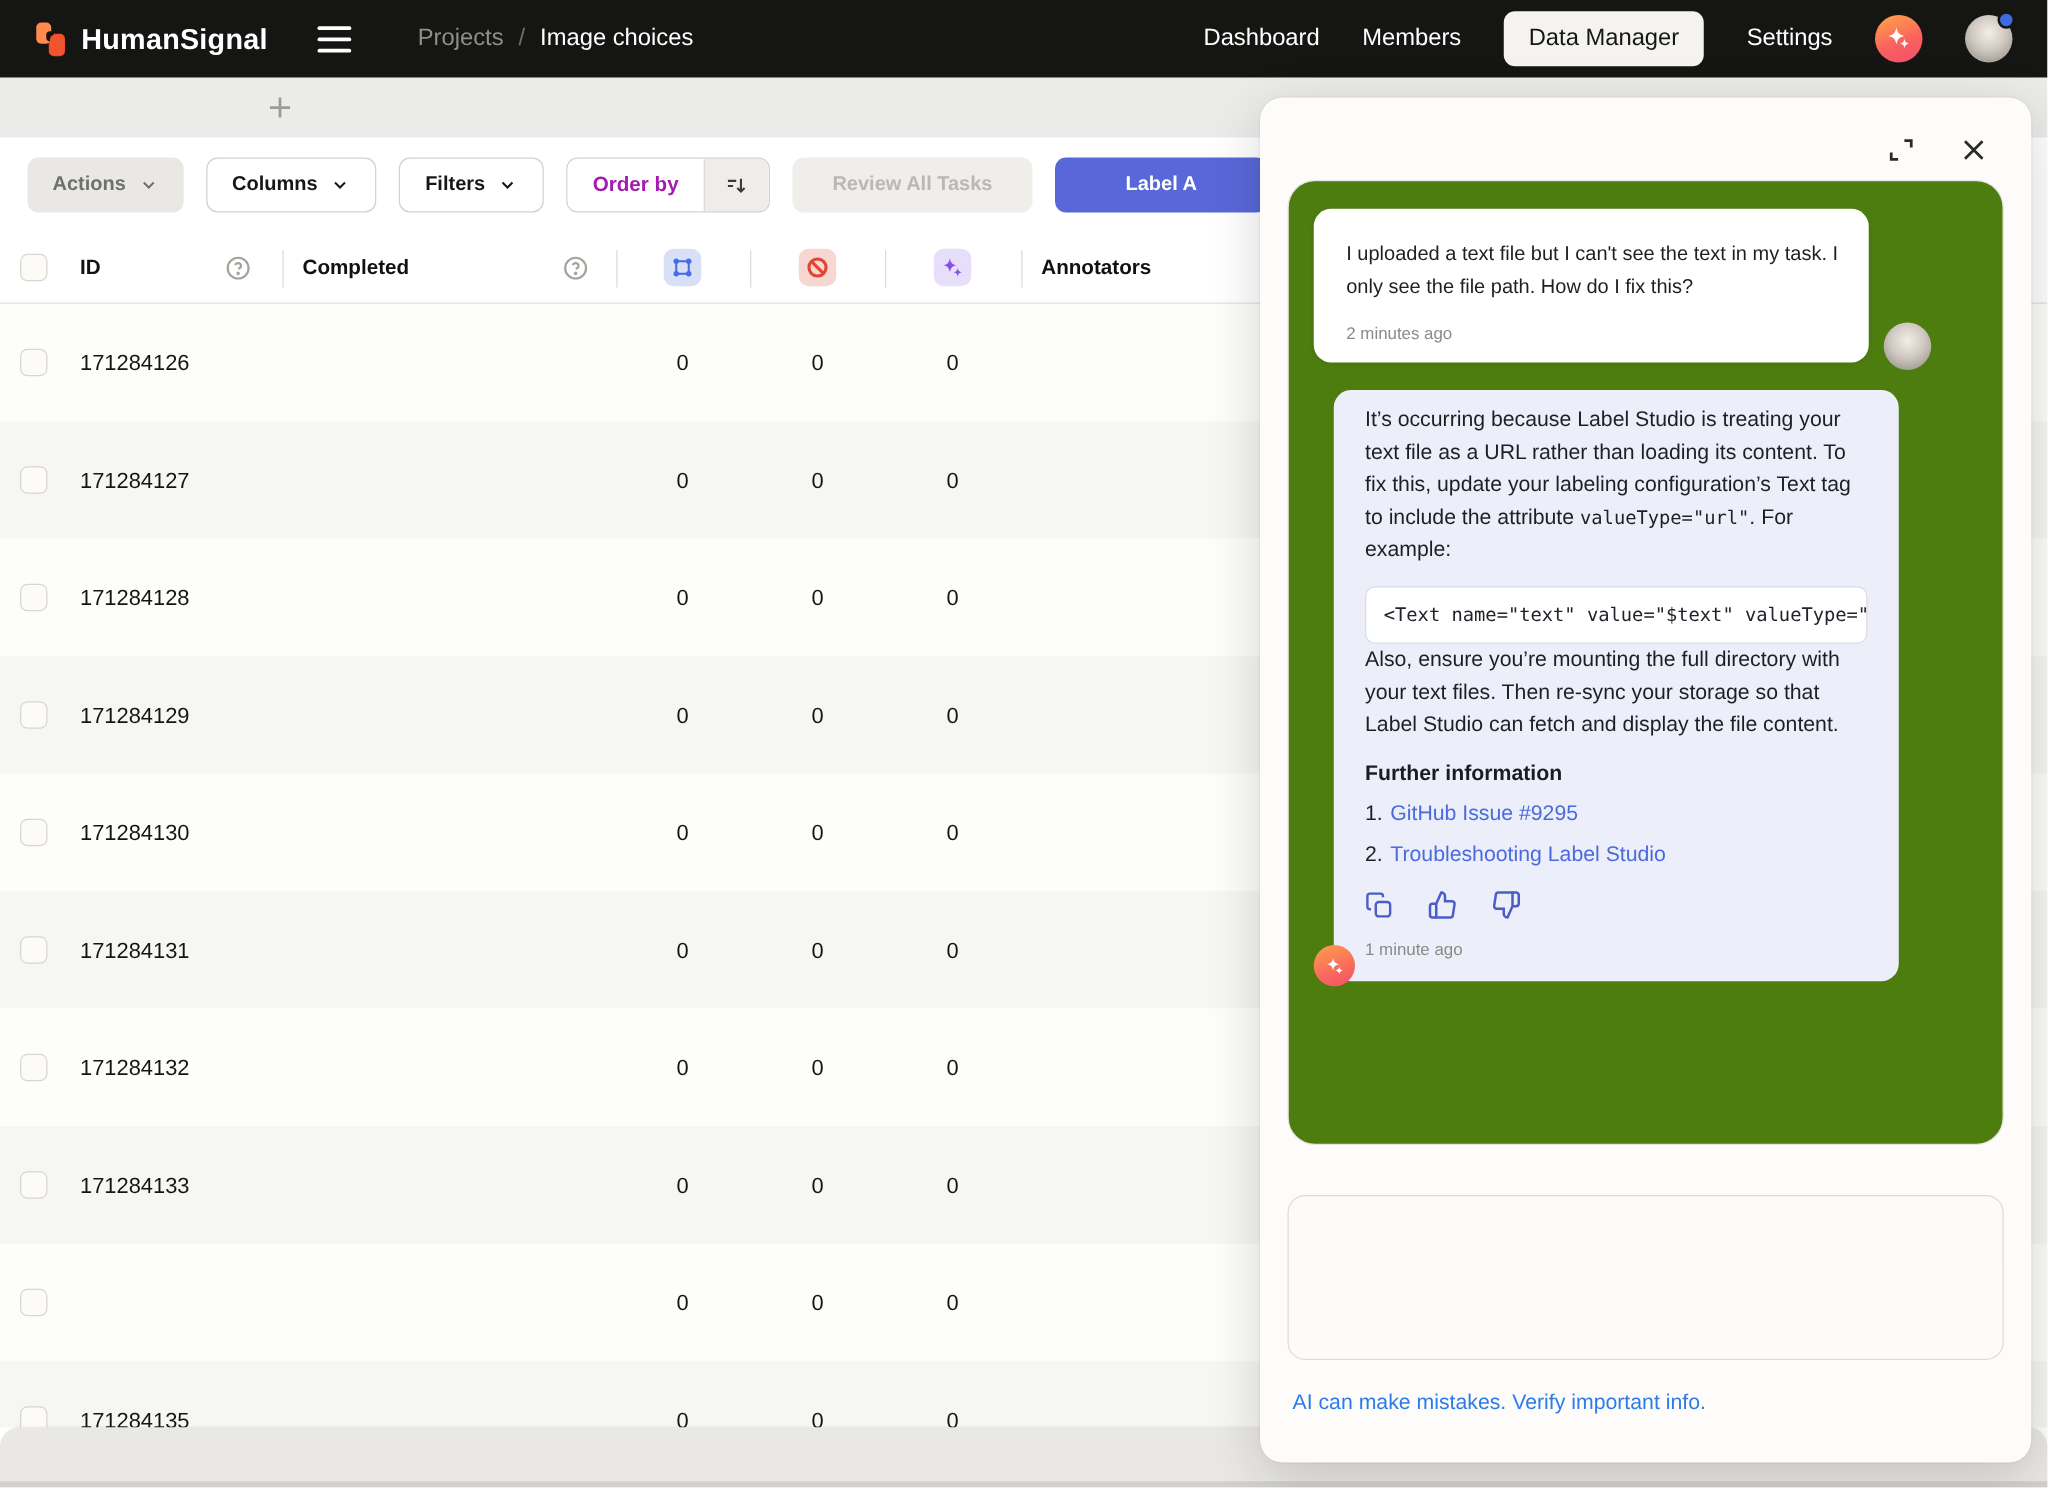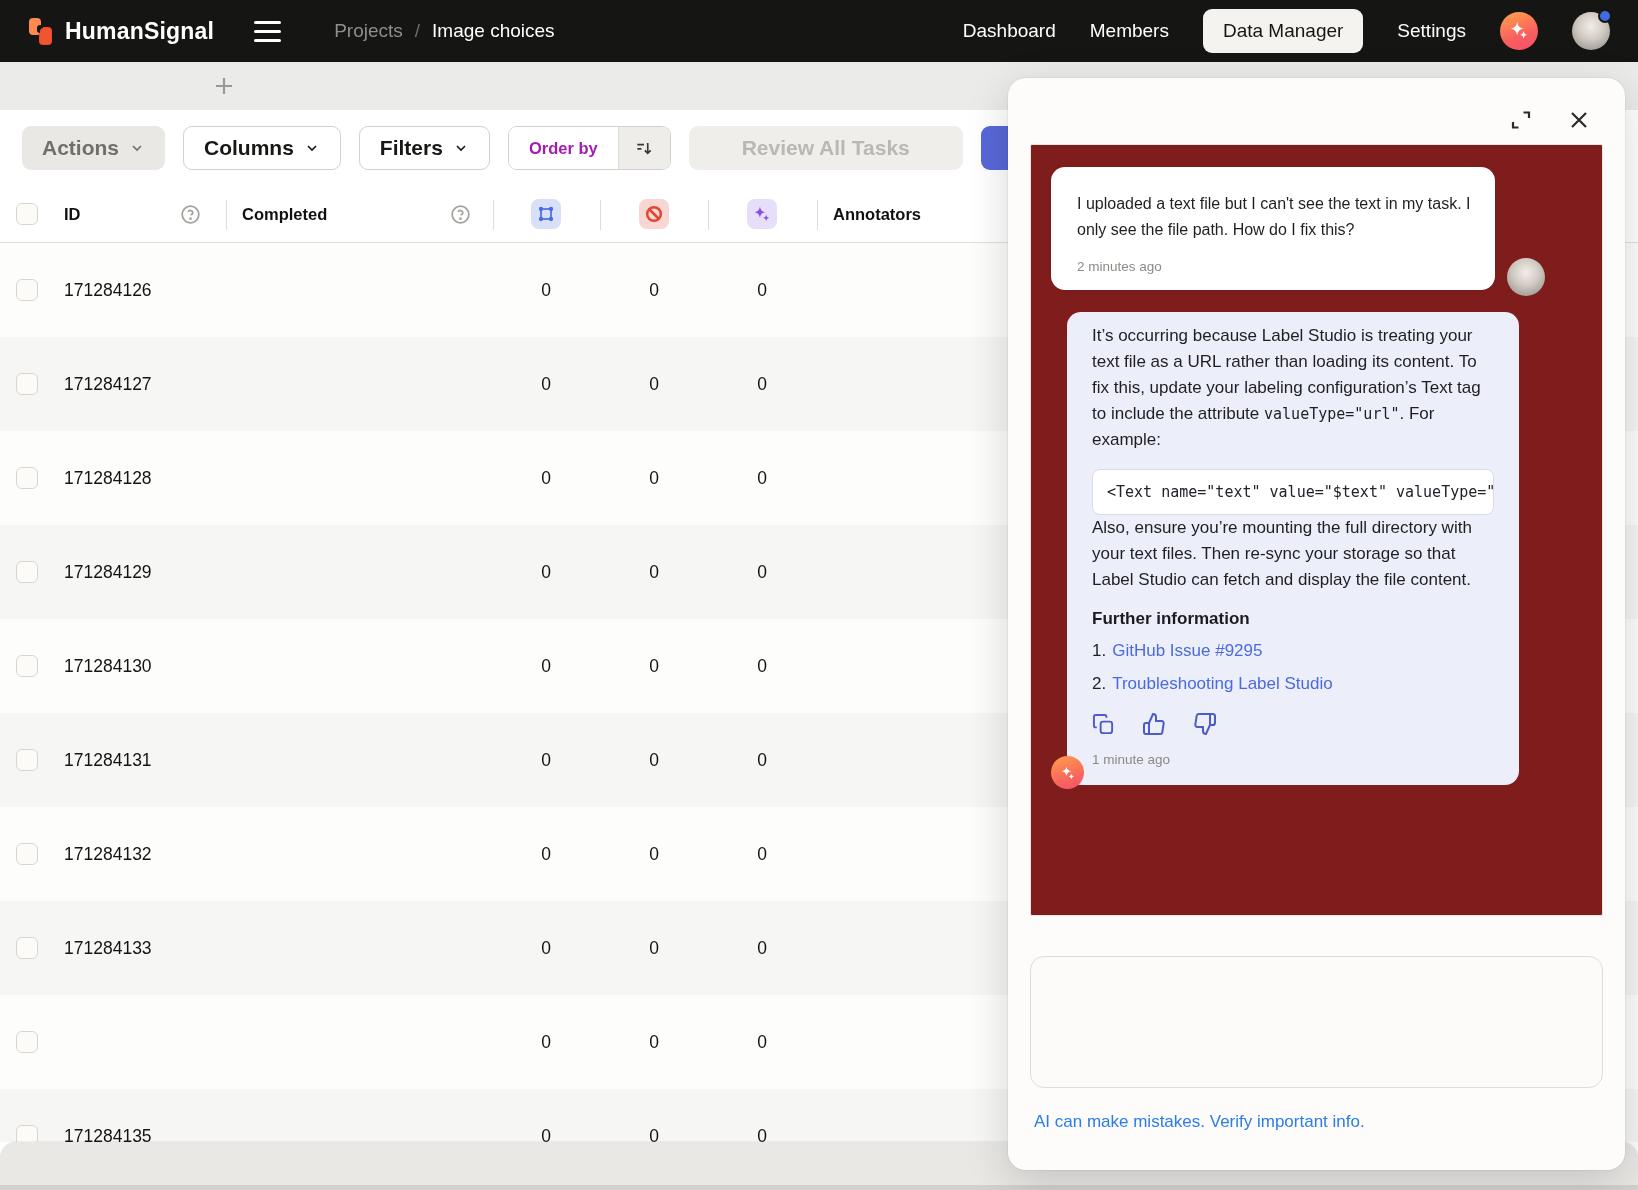--- a/index.html
+++ b/index.html
@@ -26,27 +26,27 @@
   
   .tabbar { position:absolute; left:0; top:62px; width:100%; height:48px; background:#ebebe9; z-index:5; }
   .tab-active { position:absolute; left:0; top:0; width:202px; height:48px; background:#fff; display:flex; align-items:center; padding:0 18px 0 24px; }
   .tab-label { font-size:17px; color:#1c1c19; }
   .kebab { margin-left:auto; width:22px; height:24px; display:flex; flex-direction:column; align-items:center; justify-content:center; gap:3.5px; cursor:pointer; }
   .kebab i { width:4px; height:4px; border-radius:50%; background:#8c8b86; }
   .add-tab { position:absolute; left:210px; top:10px; width:28px; height:28px; display:flex; align-items:center; justify-content:center; cursor:pointer; }
 
   
   .toolbar { position:absolute; left:0; top:110px; width:100%; height:76px; background:#fff; display:flex; align-items:center; gap:18px; padding-left:22px; }
-  .btn { height:44px; border-radius:9px; display:flex; align-items:center; justify-content:center; gap:10px; font-size:21px; font-weight:600; cursor:pointer; white-space:nowrap; }
+  .btn { height:44px; border-radius:9px; display:flex; align-items:center; justify-content:center; gap:10px; font-size:16px; font-weight:600; cursor:pointer; white-space:nowrap; }
   .btn-disabled-gray { background:#e9e8e5; color:#6f6f6b; padding:0 20px; }
   .btn-outline { background:#fff; border:1px solid #d3d2cd; color:#171714; padding:0 20px; }
   .btn-split { border:1px solid #d3d2cd; border-radius:9px; overflow:hidden; display:flex; height:44px; cursor:pointer; }
   .btn-split .left { background:#fff; display:flex; align-items:center; padding:0 20px; font-size:16.5px; font-weight:600; color:#a21caf; }
   .btn-split .right { background:#eeedea; width:52px; display:flex; align-items:center; justify-content:center; border-left:1px solid #dddcd7; }
-  .btn-review { background:#efeeeb; color:#b9b8b3; padding:0 53px; }
+  .btn-review { background:#efeeeb; color:#b9b8b3; padding:0 32px; }
   .btn-label { background:#5868d8; color:#fff; padding:0 48px; width:170px; }
 
   
   .thead { position:absolute; left:0; top:186px; width:100%; height:57px; background:#fff; border-bottom:1px solid #e2e1dd; z-index:1; }
   .thead .hcell { position:absolute; top:0; height:57px; display:flex; align-items:center; font-weight:700; font-size:16.5px; color:#111110; }
   .vdiv { position:absolute; top:14px; width:1px; height:30px; background:#dedcd7; }
   .chip { position:absolute; top:13px; width:30px; height:30px; border-radius:8px; display:flex; align-items:center; justify-content:center; cursor:pointer; }
   .chip-blue { background:#d8e0f8; }
   .chip-red { background:#f8d6d2; }
   .chip-purple { background:#e7def9; }
@@ -63,21 +63,21 @@
 
   
   .footer-bar { position:absolute; left:0; top:1142px; width:100%; height:48px; background:#e9e8e5; border-radius:16px 16px 0 0; box-shadow:0 -1px 0 rgba(0,0,0,.05); z-index:6; }
   .window-edge { position:absolute; left:0; bottom:0; width:100%; height:5px; background:#d2d1ce; z-index:7; }
 
   
   .panel { position:absolute; left:1008px; top:78px; width:617px; height:1092px; background:#fdfcfb; border-radius:18px; box-shadow:0 12px 44px rgba(0,0,0,.16), 0 0 0 1px rgba(0,0,0,.04); z-index:40; padding:18px 22px 0 22px; display:flex; flex-direction:column; }
   .panel-head { height:48px; display:flex; align-items:center; justify-content:flex-end; gap:34px; padding-right:12px; }
   .icon-btn { cursor:pointer; display:flex; align-items:center; justify-content:center; }
 
-  .messages { height:772px; border:1px solid #e6e4df; background:#7f1d1d; border-radius:2px; padding:22px 20px; position:relative; overflow:hidden; }
+  .messages { height:772px; border:1px solid #e6e4df; background:#4d7c0f; border-radius:22px; padding:22px 20px; position:relative; overflow:hidden; }
   .msg-user { display:flex; align-items:flex-end; }
   .bubble-user { width:444px; background:#fff; border-radius:14px; padding:24px 24px 16px 26px; box-shadow:0 1px 4px rgba(0,0,0,.07); }
   .bubble-user .txt { font-size:16px; line-height:26px; color:#1f1f1c; }
   .stamp { margin-top:16px; font-size:13.5px; color:#8b8a85; }
   .user-msg-avatar { width:38px; height:38px; border-radius:50%; margin-left:12px; margin-bottom:-6px; background:radial-gradient(circle at 50% 38%, #f4eee6 0%, #cfc9c1 45%, #8a857e 100%); flex:none; }
 
   .msg-ai { position:relative; margin-top:22px; margin-left:16px; }
   .bubble-ai { width:452px; background:#eceefa; border-radius:14px; padding:11px 25px 18px 25px; }
   .bubble-ai p { font-size:17px; line-height:26px; color:#1f1f22; }
   .bubble-ai .p2 { margin-top:0; }

